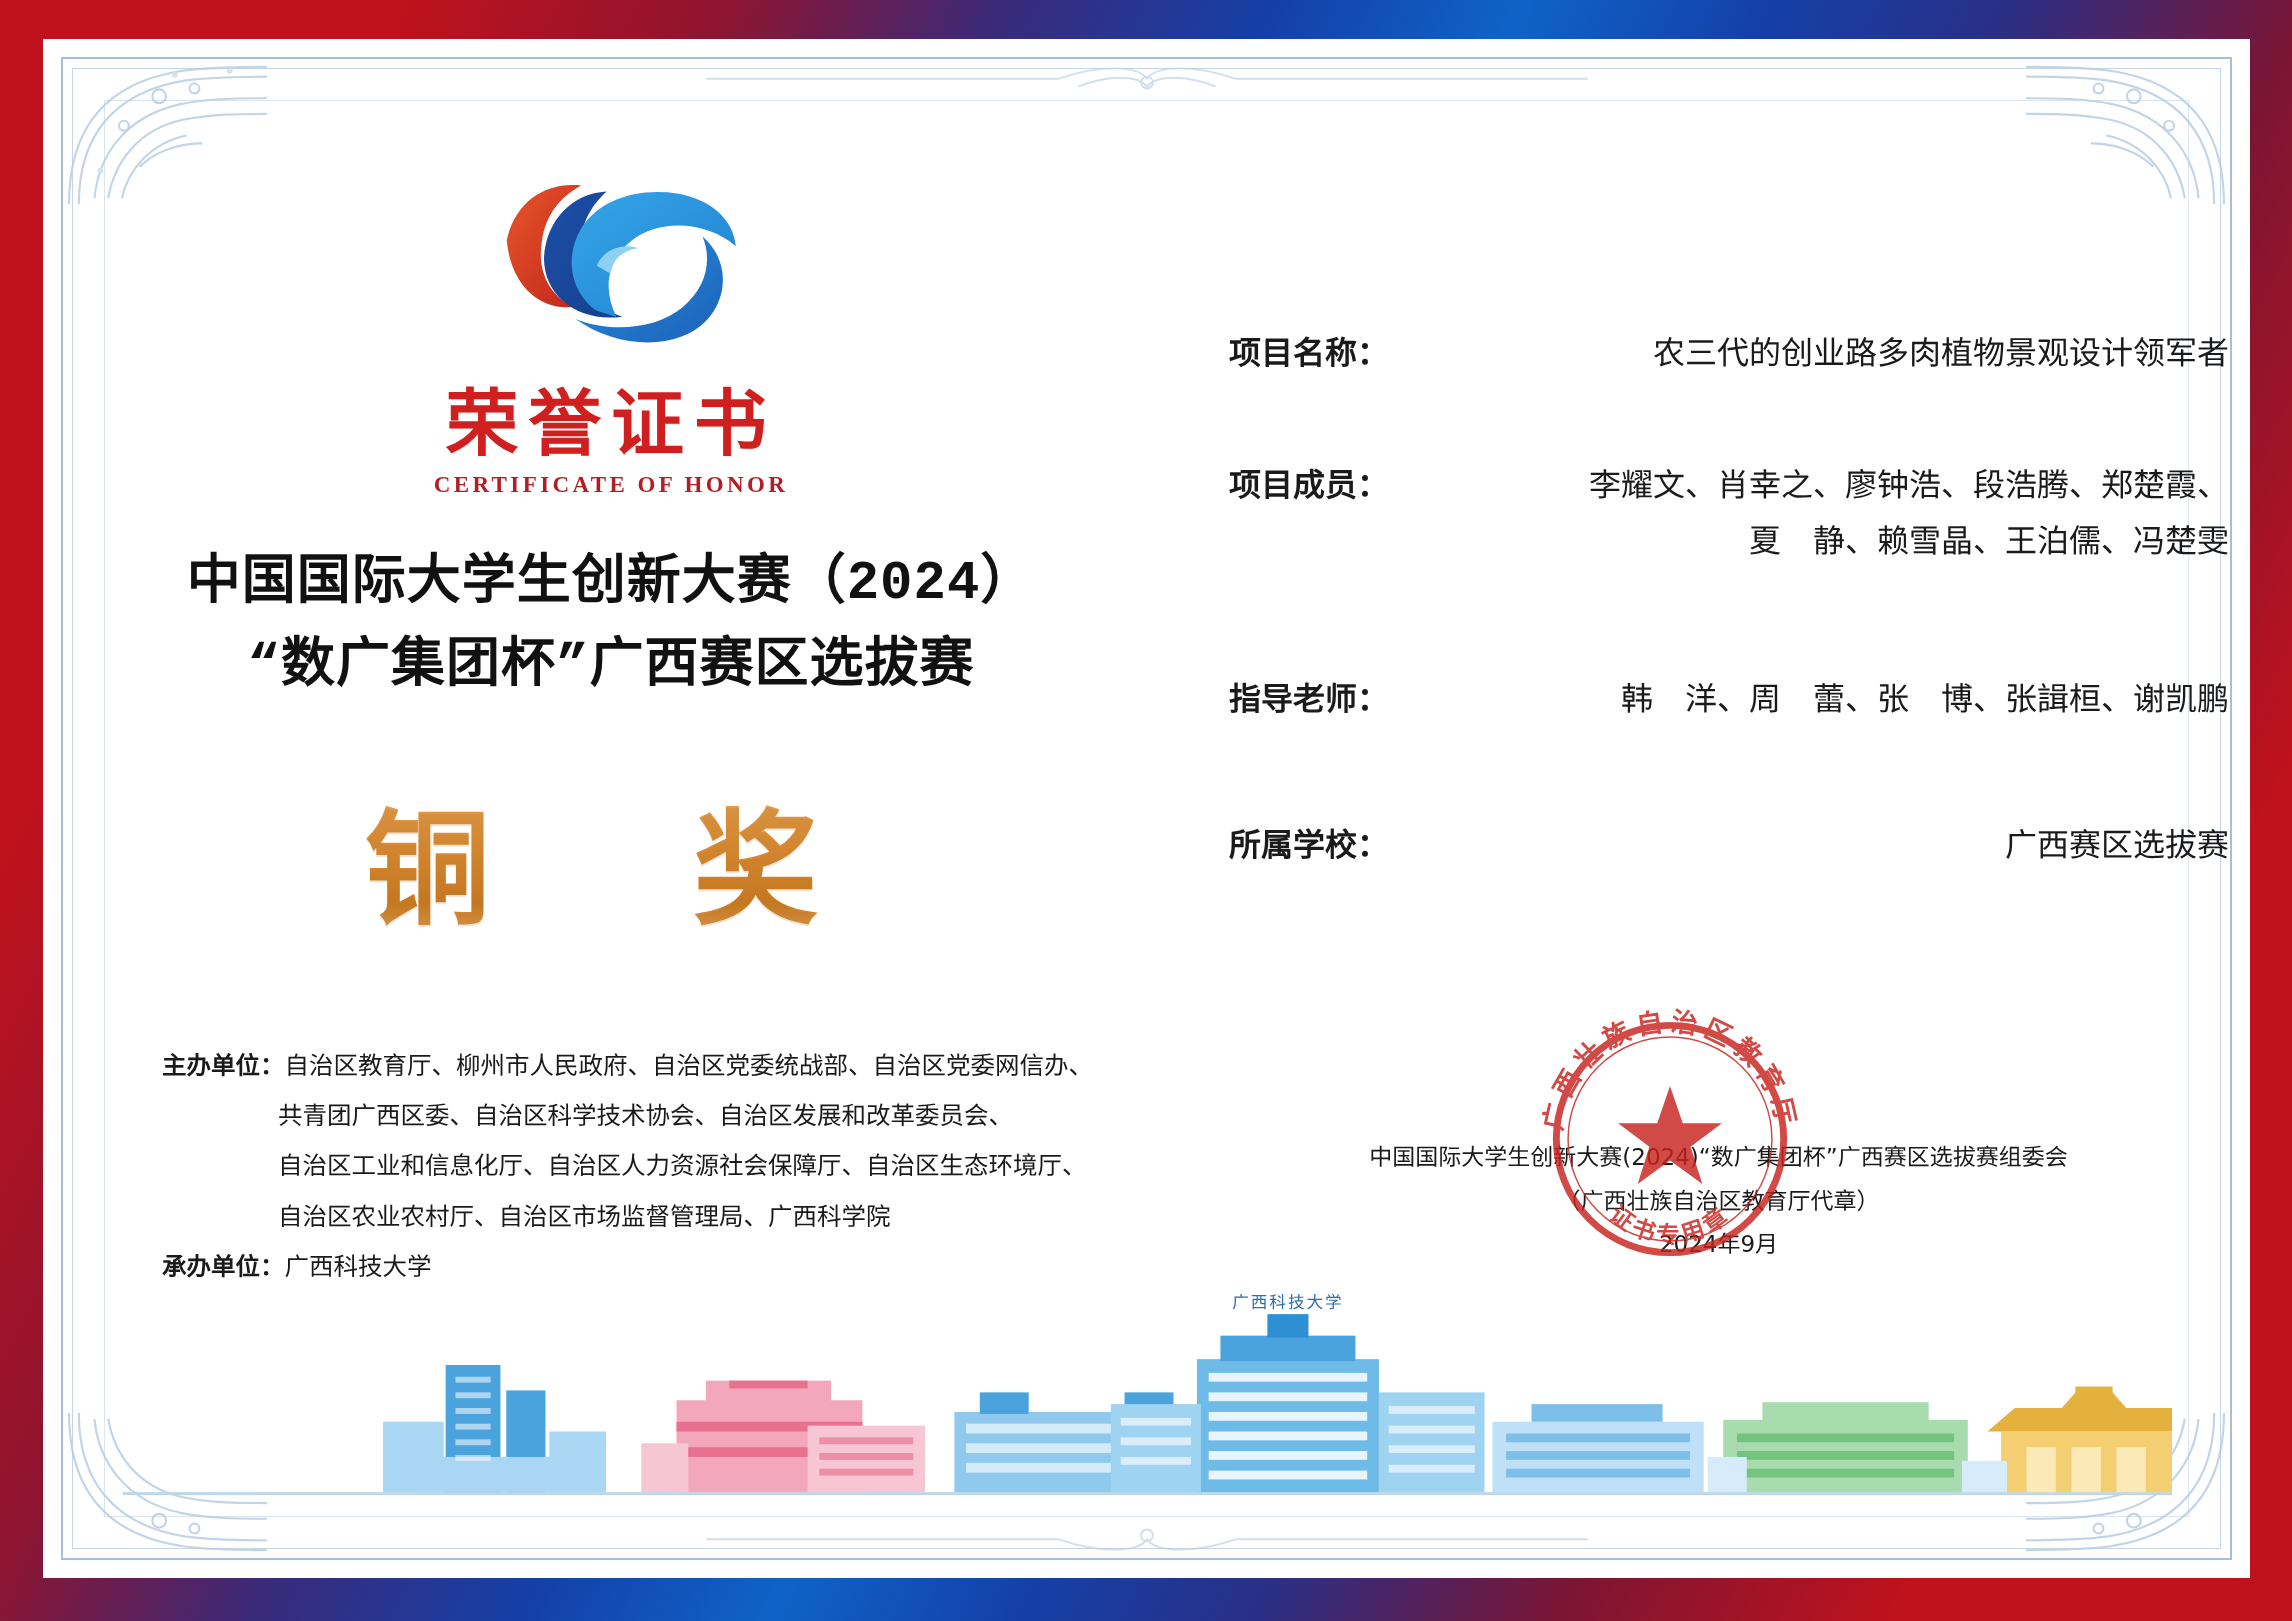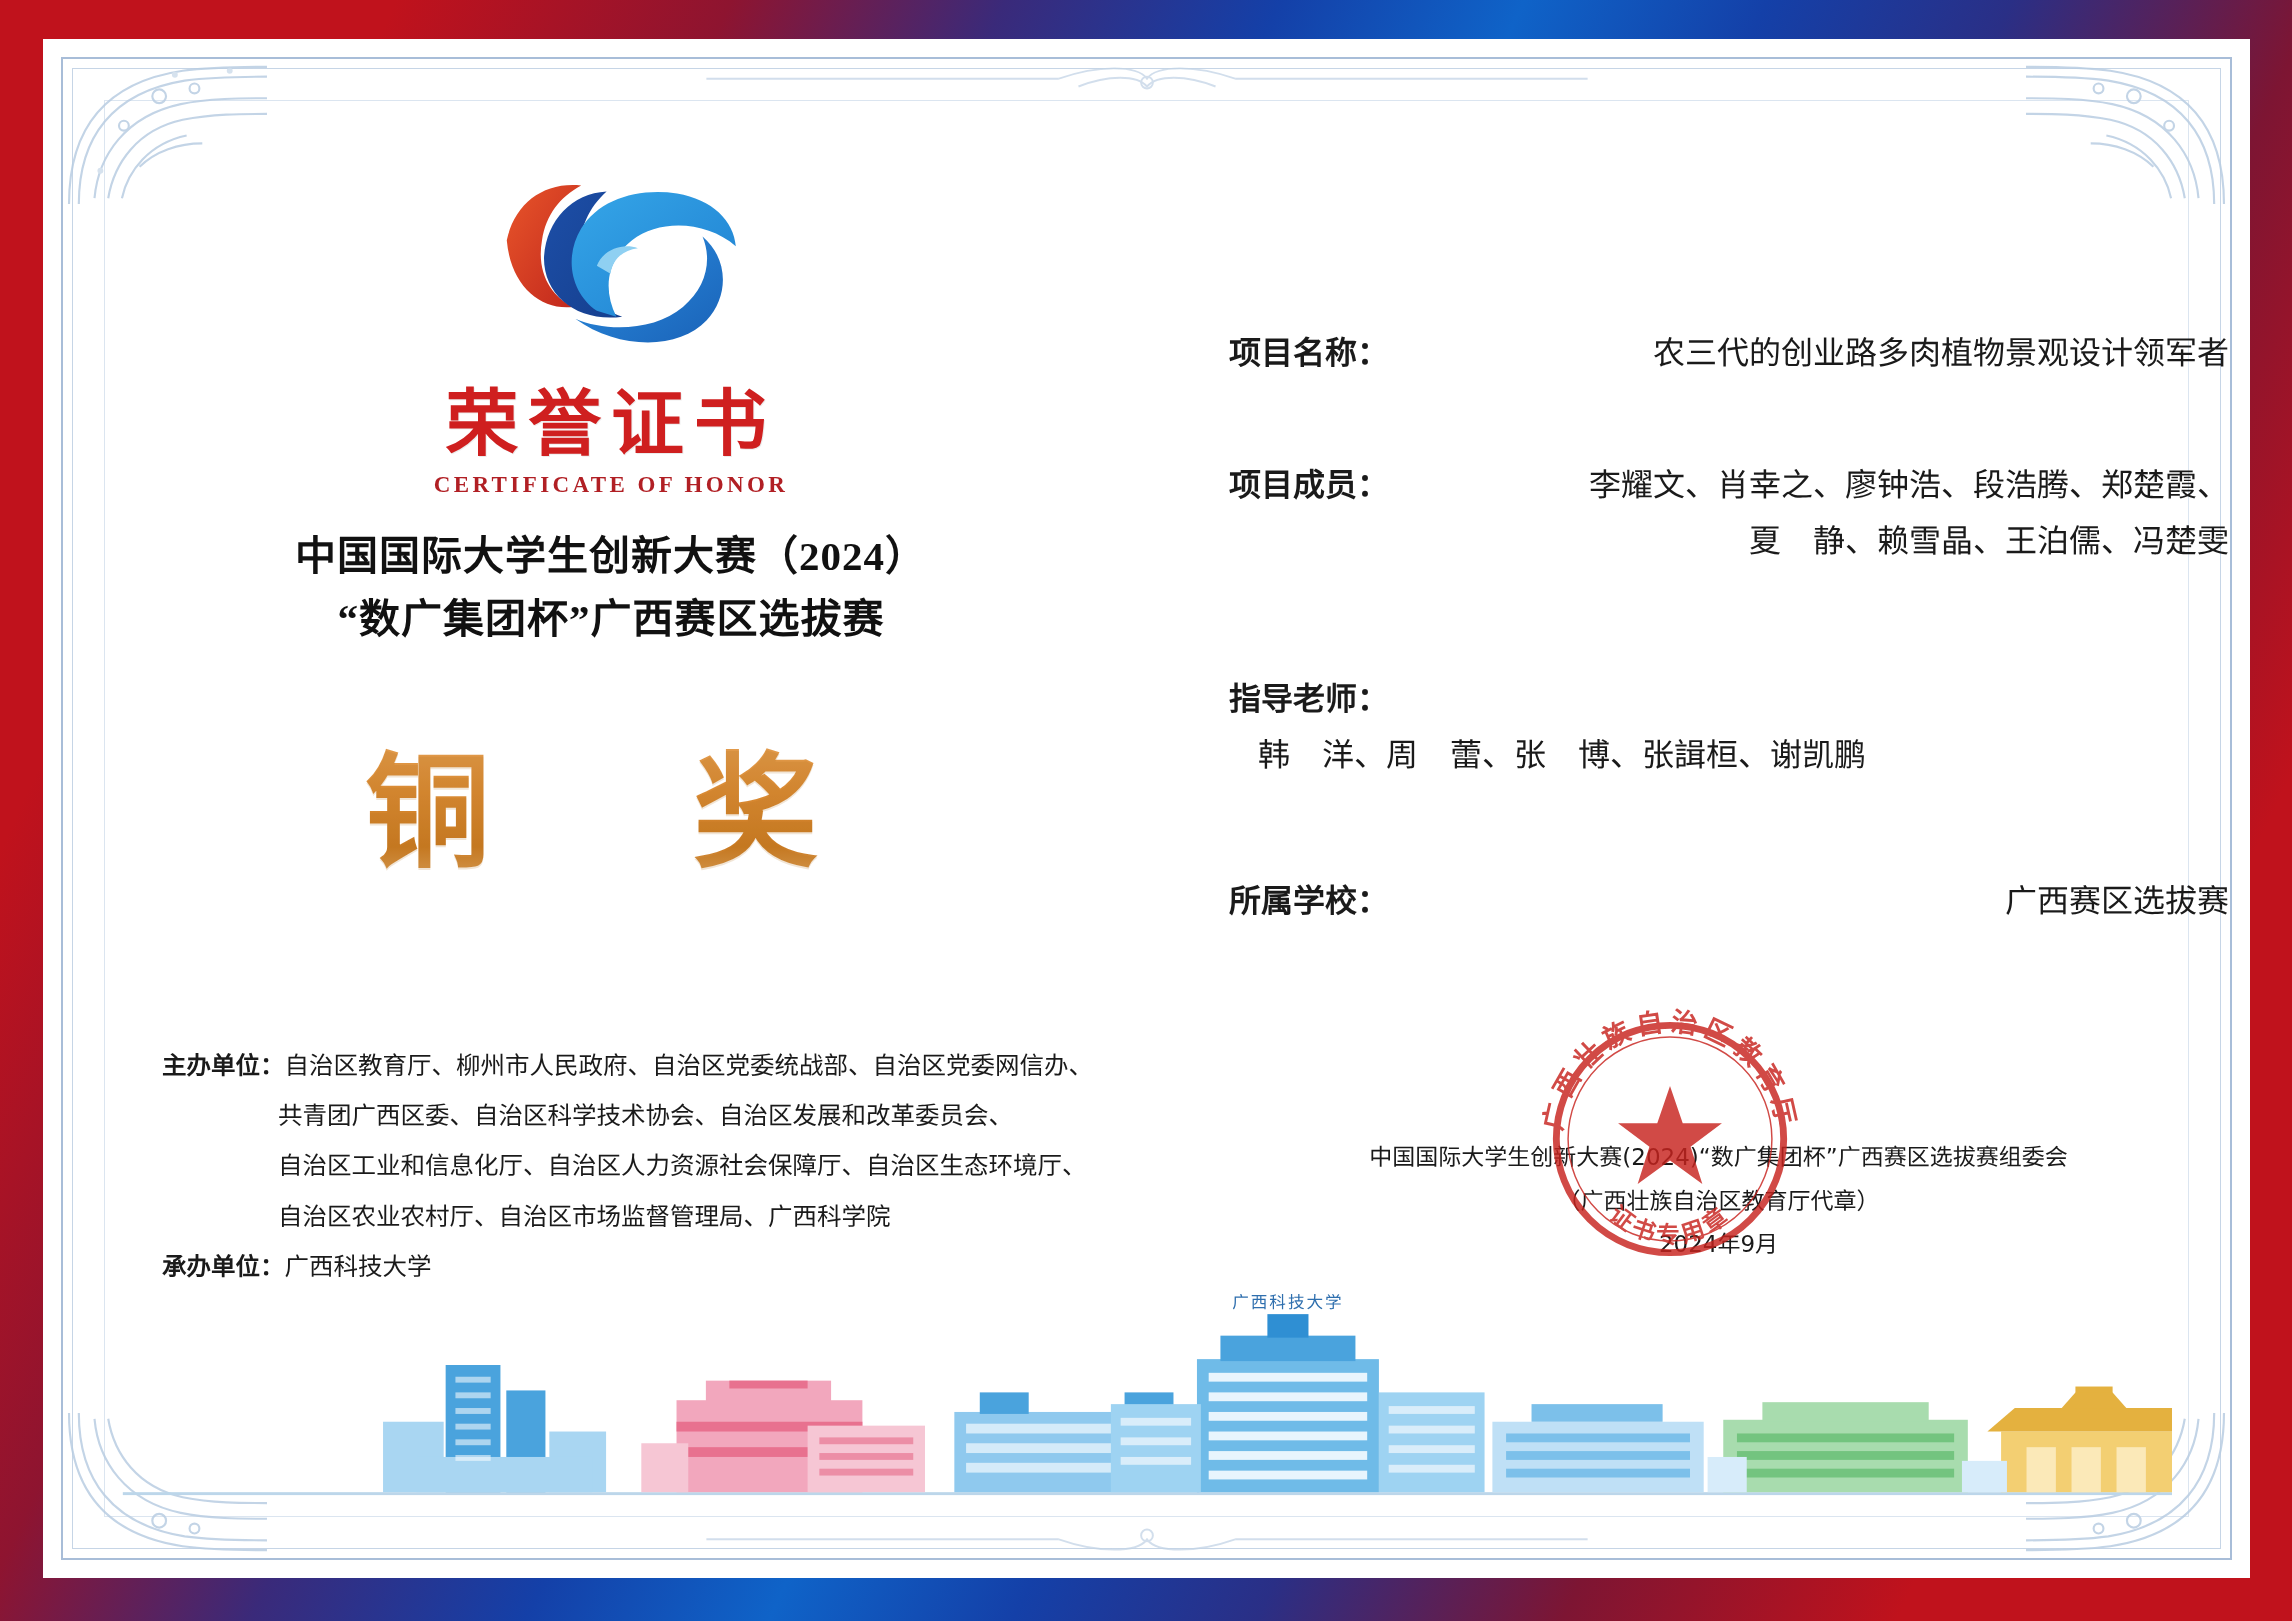--- a/index.html
+++ b/index.html
@@ -114,27 +114,27 @@
   }
   .honor-en {
     margin-top: 2px;
     font-size: 23px;
     font-weight: bold;
     letter-spacing: 3.4px;
     color: #b11f24;
     font-family: Liberation Serif, serif;
   }
   .comp-title {
-    margin-top: 27px;
-    font-size: 41px;
+    margin-top: 44px;
+    font-size: 54px;
     font-weight: bold;
     color: #111111;
     line-height: 1.55;
     letter-spacing: 1px;
-    font-family: Liberation Serif, serif;
+    font-family: Liberation Mono, monospace;
   }
   .award {
     margin-top: 59px;
     font-size: 125px;
     font-weight: bold;
     letter-spacing: 39px;
     background: linear-gradient(180deg, #e8a860 0%, #d98a33 45%, #c97a22 75%, #e3b070 100%);
     -webkit-background-clip: text;
     background-clip: text;
     color: transparent;
@@ -164,21 +164,21 @@
     white-space: nowrap;
     font-family: "DejaVu Sans", "Liberation Sans", sans-serif;
   }
   .field-value {
     flex: 1 1 auto;
     font-family: "DejaVu Sans", "Liberation Sans", sans-serif;
     margin-left: 29px;
   }
   .field-value .line2 { display: block; }
   #field-members { margin-bottom: 102px; }
-  #field-mentors { margin-bottom: 90px; flex-direction: column; }
+  #field-mentors { margin-bottom: 90px; }
 
   
   .organizers {
     position: absolute;
     left: 41px;
     bottom: 208px;
     width: 1039px;
     font-size: 24.5px;
     color: #1a1a1a;
     line-height: 2.05;

